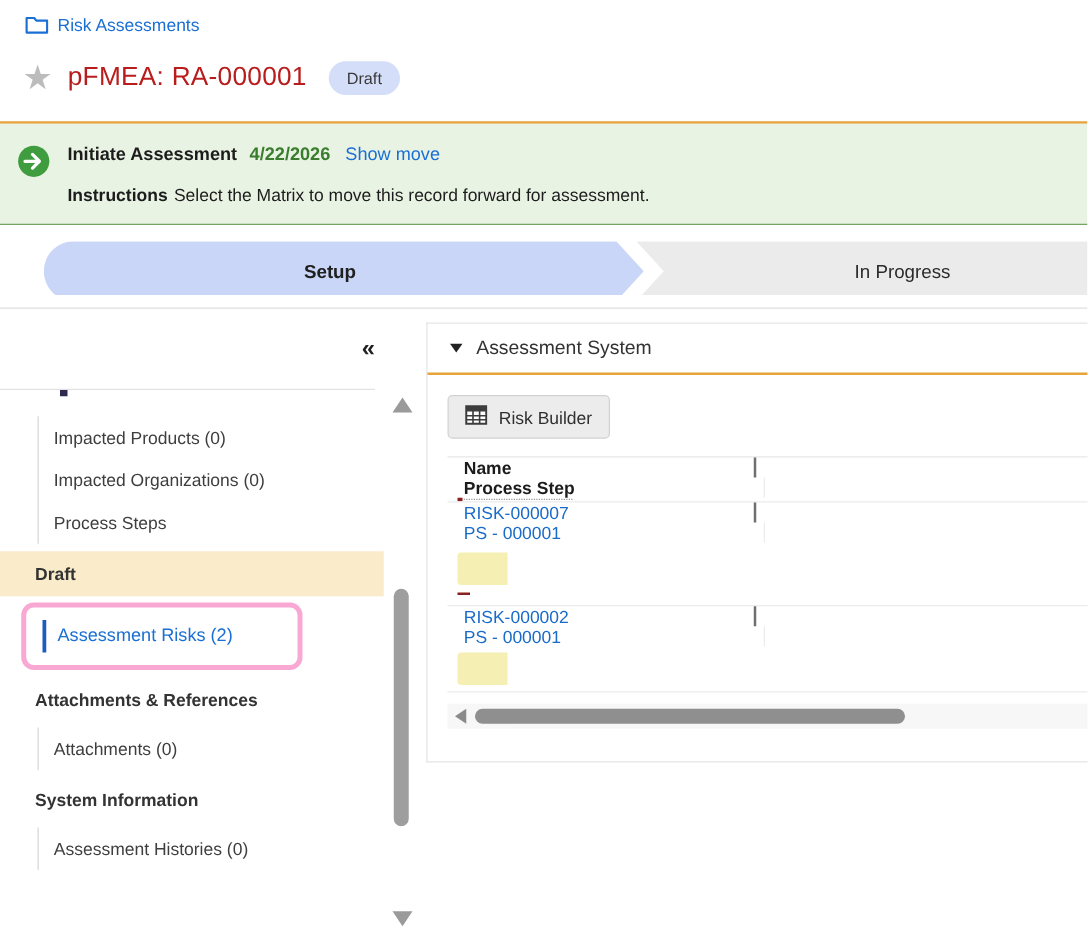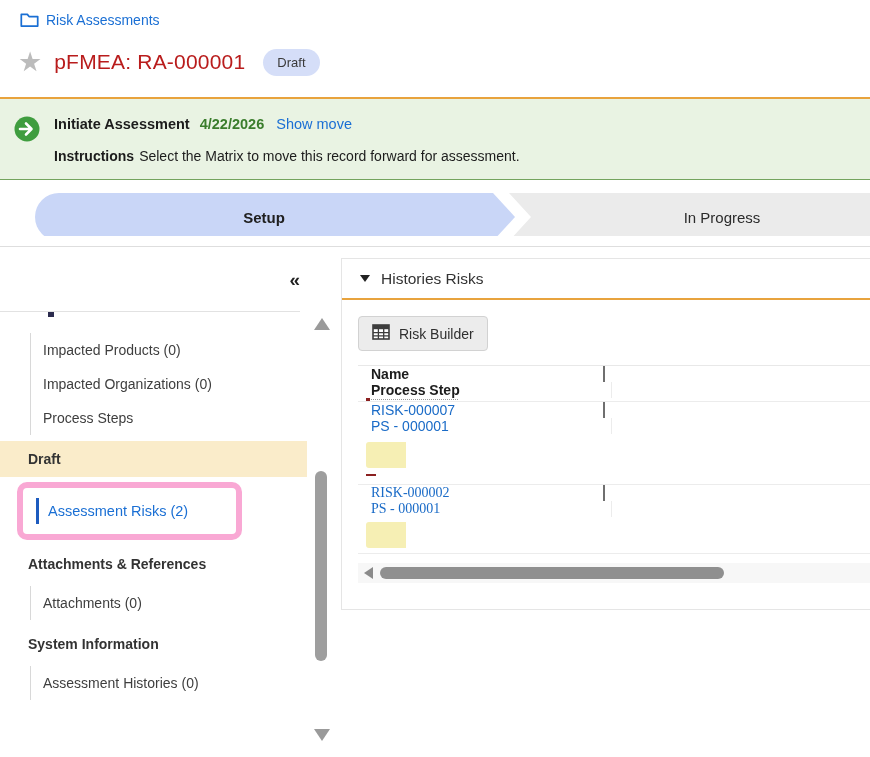--- a/index.html
+++ b/index.html
@@ -54,21 +54,21 @@
   .sidebar-scroll { position:absolute; top:65px; left:0; right:0; bottom:0; overflow:hidden; }
 
   .nav-fragment { position:absolute; left:48px; top:-3px; width:6px; height:8px; background:#2b2b4e; }
 
   .nav-list { padding-top:21px; }
   .nav-group { border-left:1px solid #d8d8d8; margin-left:30px; }
   .nav-item { font-size:14px; color:#3e3e3e; padding:9px 0 9px 12px; cursor:pointer; }
   .nav-section { font-size:14px; font-weight:bold; color:#333; padding:8px 0 8px 28px; cursor:pointer; }
   .nav-section.highlighted { background:#faecca; width:307px; padding:10px 0 10px 28px; margin-top:6px; }
 
-  .annotation { border:6px solid #f9a8d4; border-radius:10px; margin:5px 16px 4px 17px; width:225px;
+  .annotation { border:4px solid #f9a8d4; border-radius:10px; margin:5px 16px 4px 17px; width:225px;
                 background:#fff; padding:10px 0; }
   .nav-item.selected { display:flex; align-items:center; padding:0; }
   .sel-bar { width:3px; height:26px; background:#1d5bbf; margin-left:13px; flex:0 0 3px; }
   .sel-link { color:#1a6fd4; font-size:14.5px; margin-left:9px; text-decoration:none; cursor:pointer; }
 
   .nav-section.plain { margin-top:8px; }
   .nav-group.tail { margin-top:6px; margin-bottom:4px; }
 
   
   .sb-up { position:absolute; right:11px; top:6px; width:0; height:0; cursor:pointer;
@@ -89,21 +89,21 @@
   .panel-body { padding:16px 0 26px 16px; }
 
   .btn { display:inline-flex; align-items:center; gap:9px; background:#ececec; border:1px solid #d2d2d2;
          border-radius:4px; padding:7px 13px; font-size:14px; color:#2f2f2f; cursor:pointer; }
 
   
   .risk-table { margin-top:14px; }
   .trow { display:flex; align-items:center; border-bottom:1px solid #ececec;flex-direction:column; }
   .trow.head { border-top:1px solid #e8e8e8; height:37px; font-weight:bold; font-size:14px; color:#1c1c1c; }
   .trow.r1 { height:83px; }
-  .trow.r2 { height:69px;font-family:Liberation Serif, serif; }
+  .trow.r2 { height:69px; }
   .c1 { width:247px; padding-left:13px; border-right:2px solid #6f6f6f; align-self:stretch;
         display:flex; align-items:center; }
   .c2 { width:254px; padding-left:13px; border-right:1px solid #ececec; align-self:stretch;
         display:flex; align-items:center; }
   .c3 { flex:1; align-self:stretch; overflow:hidden; display:flex; flex-direction:column;
         justify-content:center; }
   .dotted-col { text-decoration:underline dotted #9a9a9a 1px; text-underline-offset:4px; }
   .cell-link { color:#1a6bc7; font-size:14px; text-decoration:none; cursor:pointer; }
   .frag-header { width:4px; height:15px; background:#8b2020; margin-left:8px; }
   .frag-chip { width:40px; height:26px; background:#f6efb4; margin-left:8px; border-radius:3px 0 0 3px; }
@@ -208,21 +208,21 @@
 
       <div class="sb-up"></div>
       <div class="sb-thumb"></div>
       <div class="sb-down"></div>
     </div>
   </aside>
 
   <main class="panel">
     <div class="panel-header">
       <span class="caret-down"></span>
-      <span class="panel-title">Histories Risks</span>
+      <span class="panel-title">Assessment System</span>
     </div>
 
     <div class="panel-body">
       <button class="btn">
         <span>
           <svg width="18" height="16" viewBox="0 0 18 16">
             <rect x="1" y="1" width="16" height="14" fill="#fff" stroke="#3d3d3d" stroke-width="1.6"></rect>
             <rect x="1" y="1" width="16" height="4.2" fill="#3d3d3d"></rect>
             <path d="M6.4 1 v14 M11.7 1 v14 M1 8.6 h16 M1 11.8 h16" stroke="#3d3d3d" stroke-width="1.3"></path>
           </svg>

